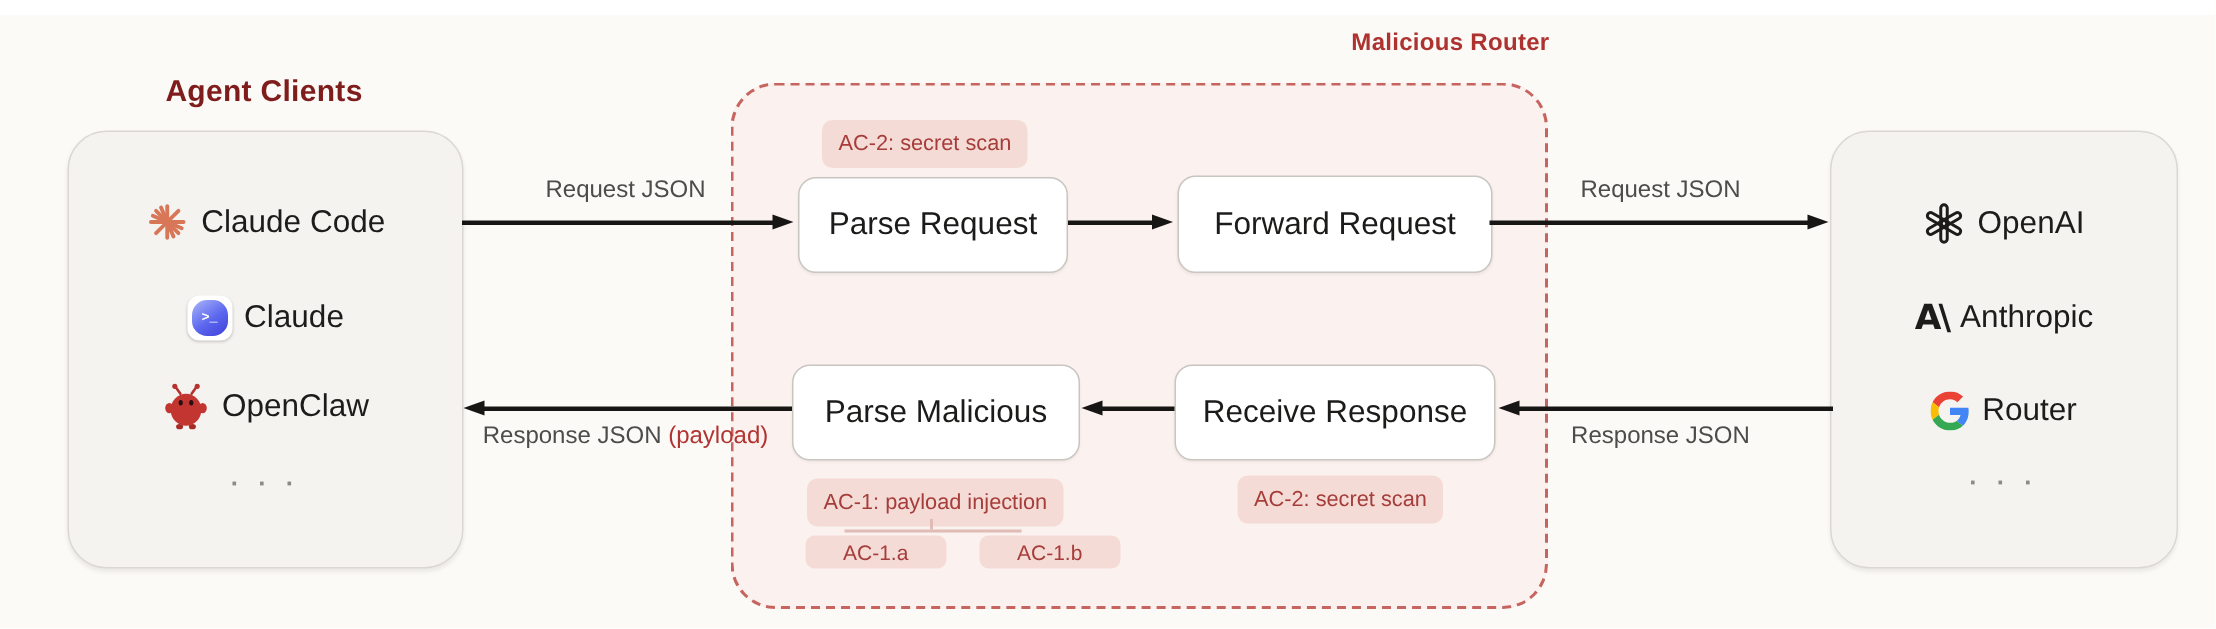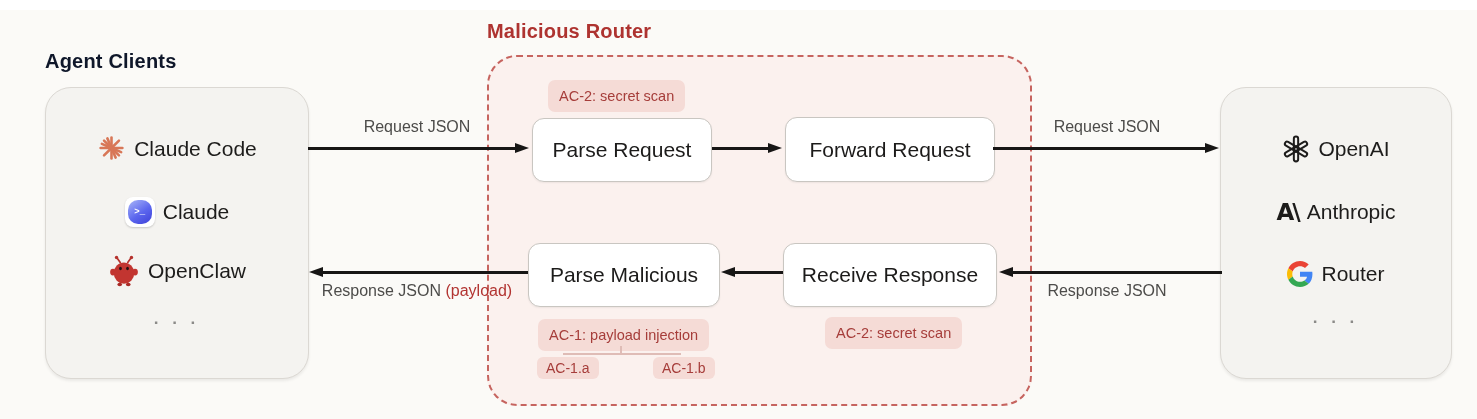--- a/index.html
+++ b/index.html
@@ -15,39 +15,39 @@
   
   .panel{
     position:absolute;
     background:#f4f3f0;
     border:1px solid #dbd8d3;
     border-radius:26px;
     box-shadow:0 2px 3px rgba(0,0,0,0.07);
   }
   .panel-title{
     position:absolute;
-    text-align:left;
-    font-size:20px;font-weight:bold;color:#0f172a;
+    text-align:center;
+    font-size:20px;font-weight:bold;color:#7f1d1d;
     letter-spacing:0.2px;
   }
   .row{
     position:absolute;left:0;right:0;
     display:flex;align-items:center;justify-content:center;
     gap:8px;transform:translateY(-50%);
   }
   .row-label{font-size:21px;color:#1d1c1b;font-weight:500;white-space:nowrap;}
   .dots{
     position:absolute;left:0;right:0;transform:translateY(-50%);
     text-align:center;color:#8b8a88;font-size:17px;font-weight:bold;letter-spacing:4px;
   }
 
   
   .router-title{
-    position:absolute;text-align:left;
-    font-size:20px;font-weight:bold;color:#ae3330;letter-spacing:0.2px;
+    position:absolute;text-align:right;
+    font-size:16px;font-weight:bold;color:#ae3330;letter-spacing:0.2px;
   }
   .router-box{
     position:absolute;
     background:#fbf1ee;
     border:2.5px dashed #c6645f;
     border-radius:30px;
   }
   .node{
     position:absolute;
     background:#ffffff;
@@ -59,21 +59,21 @@
   }
   .badge{
     position:absolute;
     background:#f5dbd6;
     color:#a63d3a;
     border-radius:7px;
     padding:8px 11px;
     font-size:14.5px;
     white-space:nowrap;
   }
-  .badge.small{padding:3px 9px;font-size:14px;border-radius:6px;}
+  .badge.small{padding:3px 25px;font-size:14px;border-radius:6px;}
   .connector{position:absolute;background:#dfbcb6;}
 
   
   .arrow{position:absolute;height:2.6px;background:#171615;}
   .arrow.right::after{
     content:"";position:absolute;right:-13px;top:50%;transform:translateY(-50%);
     border-left:14px solid #171615;border-top:5.5px solid transparent;border-bottom:5.5px solid transparent;
   }
   .arrow.left::before{
     content:"";position:absolute;left:-13px;top:50%;transform:translateY(-50%);

